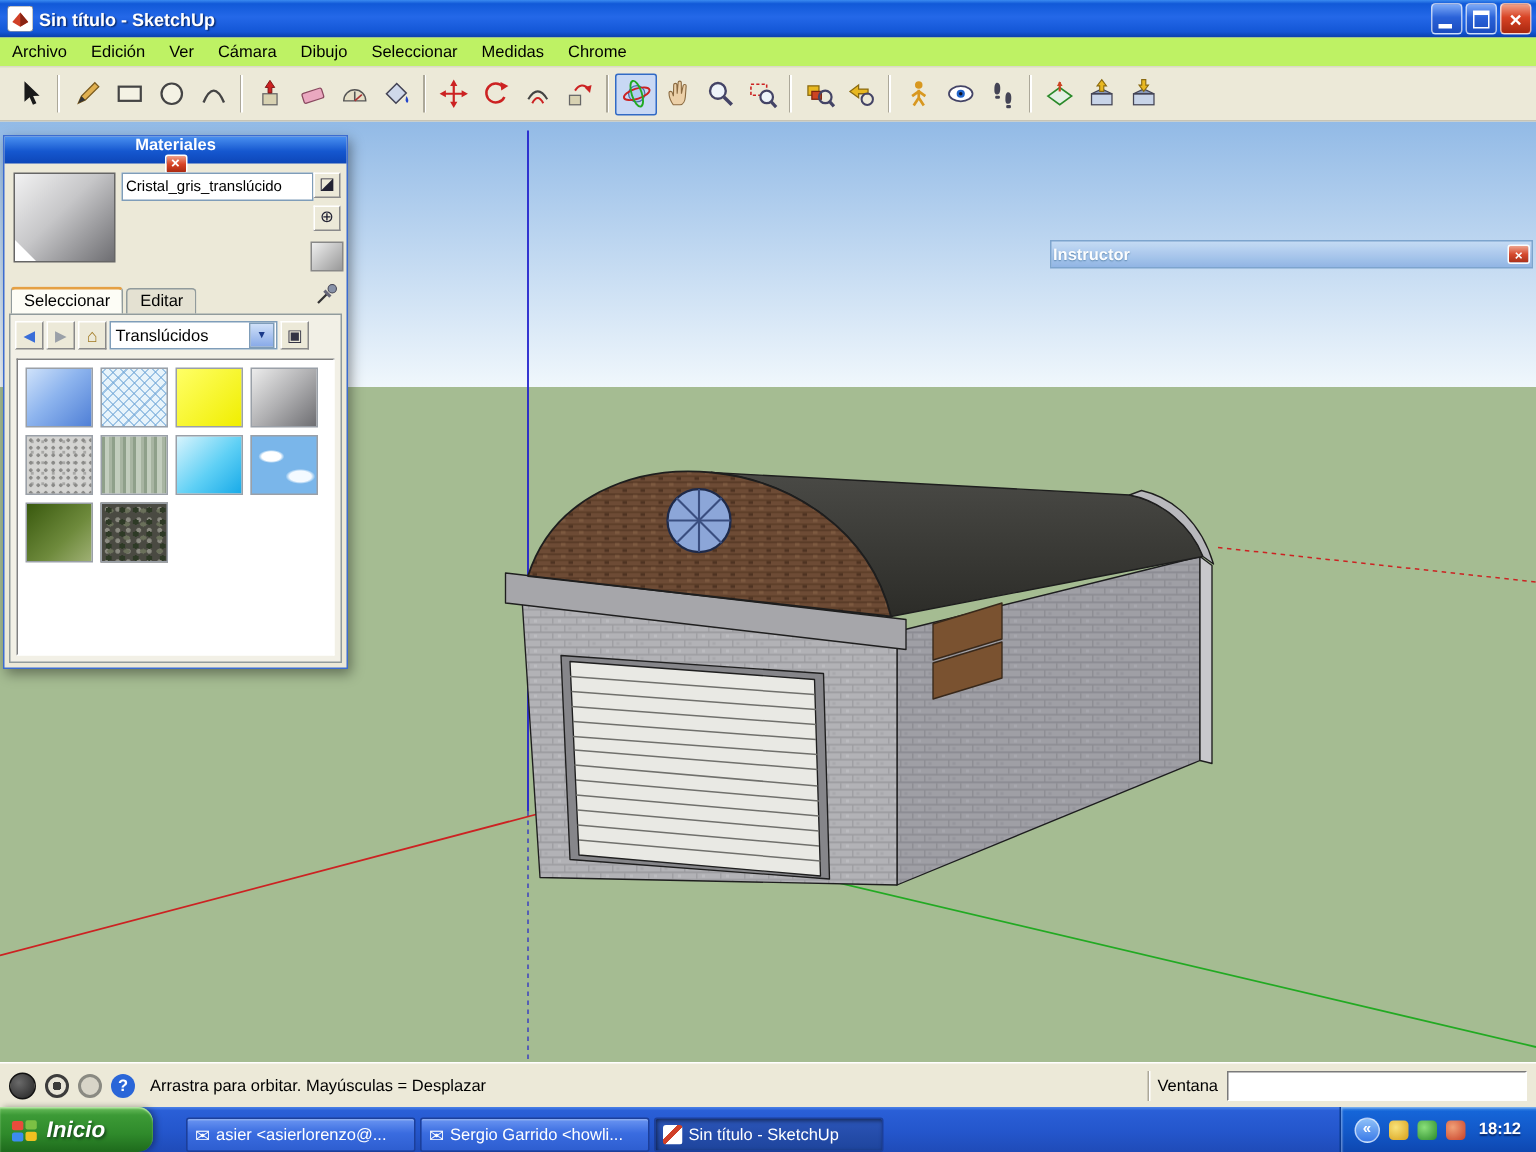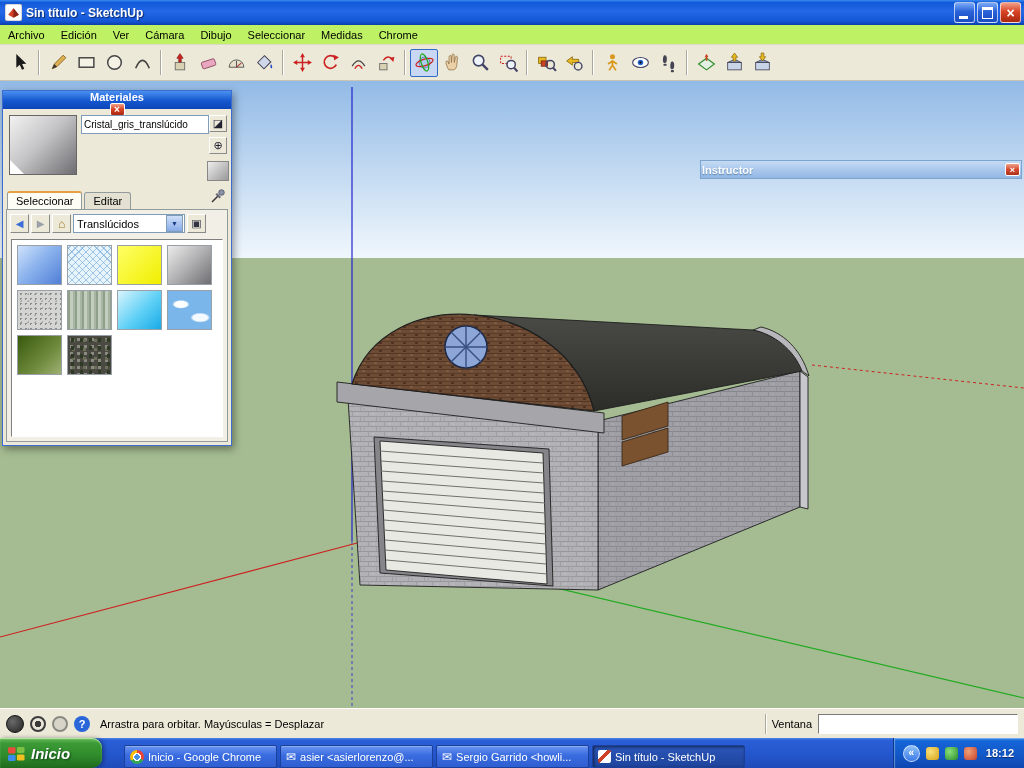--- a/index.html
+++ b/index.html
@@ -611,24 +611,20 @@
       <svg class="flag" width="19" height="17" viewBox="0 0 20 18">
         <rect x="1" y="2.5" width="8" height="6.5" rx="1.5" fill="#e84c3c"></rect>
         <rect x="10.5" y="2" width="8" height="6.5" rx="1.5" fill="#7cc044"></rect>
         <rect x="1" y="10.5" width="8" height="6.5" rx="1.5" fill="#3c8cf0"></rect>
         <rect x="10.5" y="10" width="8" height="6.5" rx="1.5" fill="#f0c020"></rect>
       </svg>
       <span>Inicio</span>
     </button>
     <div class="tasks">
       <button class="task">
-        <span class="ticon-chrome"></span>
-        <span class="tlabel">Inicio - Google Chrome</span>
-      </button>
-      <button class="task">
         <span class="ticon-mail">✉</span>
         <span class="tlabel">asier &lt;asierlorenzo@...</span>
       </button>
       <button class="task">
         <span class="ticon-mail">✉</span>
         <span class="tlabel">Sergio Garrido &lt;howli...</span>
       </button>
       <button class="task active">
         <span class="ticon-su"></span>
         <span class="tlabel">Sin título - SketchUp</span>

